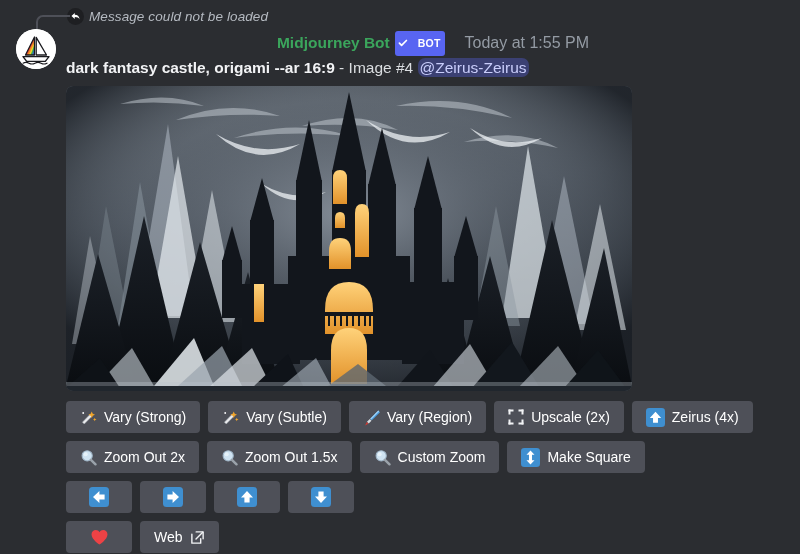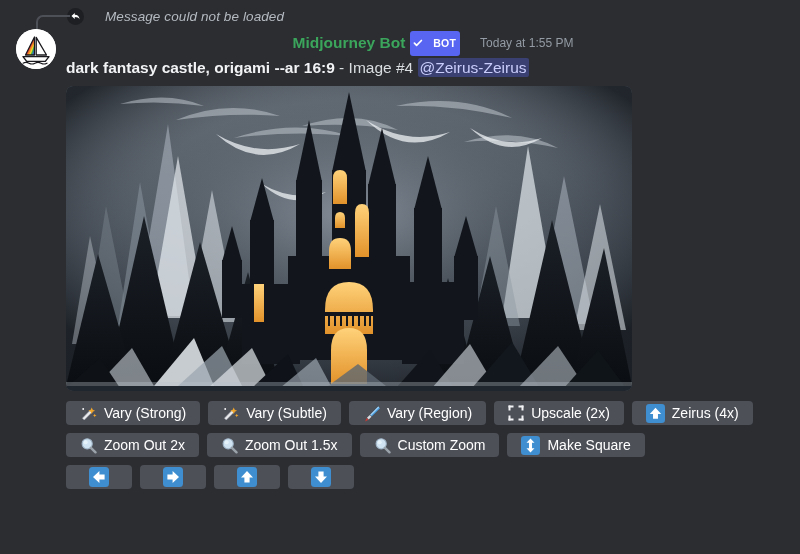--- a/index.html
+++ b/index.html
@@ -24,21 +24,20 @@
     height: 554px;
   }
 
   
   .reply-bar {
     position: relative;
     height: 24px;
     display: flex;
     align-items: center;
     margin-left: 0;
-    gap: 16px;
   }
   .reply-spine {
     position: absolute;
     left: -30px;
     top: 11px;
     width: 34px;
     height: 16px;
     border-left: 2px solid #4e5058;
     border-top: 2px solid #4e5058;
     border-top-left-radius: 7px;
@@ -102,21 +101,21 @@
     height: 25px;
   }
   .bot-tag .bot-check svg { display: block; }
   .bot-tag .bot-label {
     font-size: 10.5px;
     font-weight: 700;
     line-height: 1;
     letter-spacing: .2px;
   }
   .timestamp {
-    font-size: 12px;
+    font-size: 16px;
     color: #949ba4;
     margin-left: 20px;
     line-height: 1;
   }
 
   
   .content-line {
     margin-top: 4px;
     font-size: 15.5px;
     line-height: 20px;
@@ -124,21 +123,21 @@
     white-space: nowrap;
   }
   .content-line .prompt {
     font-weight: 700;
     color: #f2f3f5;
   }
   .content-line .suffix { color: #dbdee1; }
   .mention {
     background: rgba(88, 101, 242, .35);
     color: #c9cdfb;
-    border-radius: 2px;
+    border-radius: 7px;
     padding: 1px 2px;
     font-weight: 500;
   }
 
   
   .media {
     margin-top: 8px;
     width: 566px;
     height: 305px;
     border-radius: 7px;
@@ -155,21 +154,21 @@
     gap: 8px;
     margin-bottom: 8px;
   }
   .btn {
     display: inline-flex;
     align-items: center;
     gap: 7px;
     background: #4e5058;
     border: none;
     border-radius: 4px;
-    height: 24px;
+    height: 32px;
     padding: 0 14px;
     color: #ffffff;
     font-family: "Liberation Sans", sans-serif;
     font-size: 14px;
     font-weight: 500;
     cursor: pointer;
     white-space: nowrap;
   }
   .btn.icon-only { padding: 0; width: 66px; justify-content: center; }
   .btn .ic { display: flex; align-items: center; justify-content: center; flex: 0 0 auto; }
@@ -524,15 +523,34 @@
       <button class="btn icon-only">
         <span class="ic">
           <svg width="20" height="20" viewBox="0 0 20 20">
             <rect x="0" y="0" width="20" height="20" rx="3.5" fill="#3f8fd0"></rect>
             <path d="M10 16 L4 9.6 L7.4 9.6 L7.4 4.4 L12.6 4.4 L12.6 9.6 L16 9.6 Z" fill="#ffffff"></path>
           </svg>
         </span>
       </button>
     </div>
 
+    <div class="btn-row">
+      <button class="btn icon-only">
+        <span class="ic">
+          <svg width="19" height="19" viewBox="0 0 20 20">
+            <path d="M10 17.4 C10 17.4 1.6 12 1.6 6.8 C1.6 4 3.7 2.2 6.1 2.2 C7.8 2.2 9.2 3.1 10 4.5 C10.8 3.1 12.2 2.2 13.9 2.2 C16.3 2.2 18.4 4 18.4 6.8 C18.4 12 10 17.4 10 17.4 Z" fill="#ed4245"></path>
+          </svg>
+        </span>
+      </button>
+      <button class="btn">
+        <span class="lbl">Web</span>
+        <span class="ic">
+          <svg width="15" height="15" viewBox="0 0 16 16">
+            <path d="M2 4.6 L2 14 L11.4 14 L11.4 9.2" fill="none" stroke="#f2f3f5" stroke-width="1.5" stroke-linecap="round" stroke-linejoin="round"></path>
+            <path d="M6.6 2 L14 2 L14 9.4" fill="none" stroke="#f2f3f5" stroke-width="1.5" stroke-linecap="round" stroke-linejoin="round"></path>
+            <path d="M6.4 9.6 L13.6 2.4" fill="none" stroke="#f2f3f5" stroke-width="1.5" stroke-linecap="round"></path>
+          </svg>
+        </span>
+      </button>
+    </div>
 
   </div>
 </div>
 
 </body></html>

